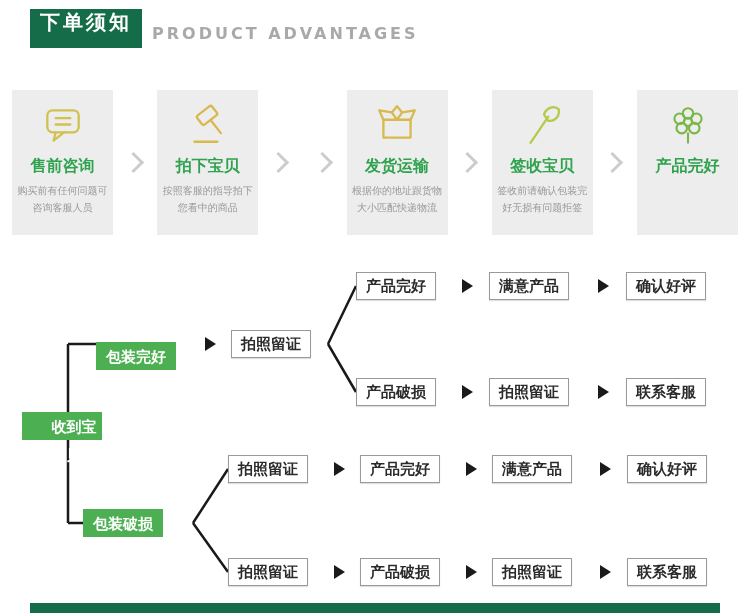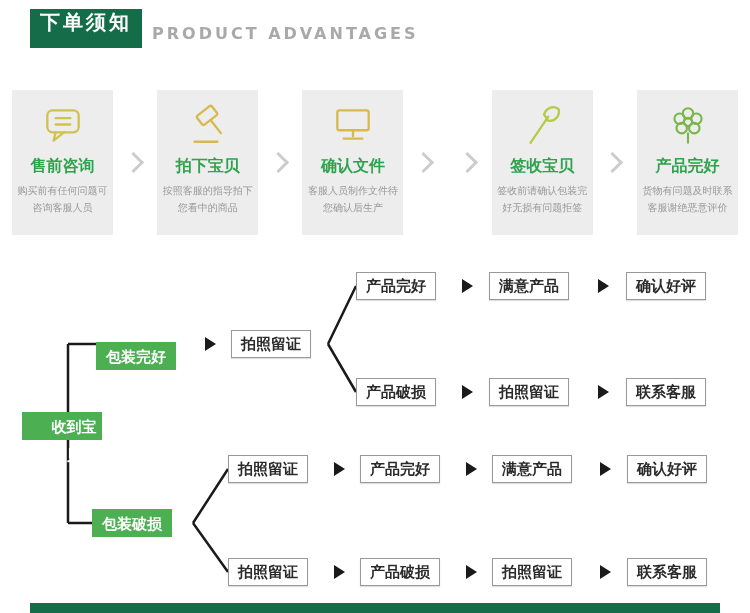--- a/index.html
+++ b/index.html
@@ -74,35 +74,36 @@
           <path d="M9 38 H31"></path>
         </svg>
       </div>
       <div class="step-title">拍下宝贝</div>
       <div class="step-desc">按照客服的指导拍下您看中的商品</div>
     </div>
     <div class="chev-wrap">
         <div class="chev"></div>
       </div>
 
-    <div class="step-card">
-      <div class="step-icon">
-        <svg width="46" height="46" viewBox="0 0 44 44" fill="none" stroke="#d8b94e" stroke-width="2.2" stroke-linecap="round" stroke-linejoin="round">
-          <rect x="7" y="8" width="30" height="19" rx="2"></rect>
-          <path d="M22 27 V33"></path>
-          <path d="M13 35 H31"></path>
-        </svg>
-      </div>
-      <div class="step-title">确认文件</div>
-      <div class="step-desc">客服人员制作文件待您确认后生产</div>
-    </div>
     <div class="chev-wrap">
         <div class="chev"></div>
       </div>
 
+    <div class="step-card">
+      <div class="step-icon">
+        <svg width="46" height="46" viewBox="0 0 44 44" fill="none" stroke="#d8b94e" stroke-width="2.2" stroke-linecap="round" stroke-linejoin="round">
+          <rect x="9" y="17" width="26" height="17"></rect>
+          <path d="M9 17 L5 8 L17 10 L22 17"></path>
+          <path d="M35 17 L39 8 L27 10 L22 17"></path>
+          <path d="M17 10 L22 4 L27 10"></path>
+        </svg>
+      </div>
+      <div class="step-title">发货运输</div>
+      <div class="step-desc">根据你的地址跟货物大小匹配快递物流</div>
+    </div>
     <div class="chev-wrap">
         <div class="chev"></div>
       </div>
 
     <div class="step-card">
       <div class="step-icon">
         <svg width="46" height="46" viewBox="0 0 44 44" fill="none" stroke="#b5c94a" stroke-width="2.2" stroke-linecap="round" stroke-linejoin="round">
           <path d="M11 39 L28 14"></path>
           <path d="M24 12 C26 5 34 3 38 7 C39 13 35 19 28 18 Z"></path>
         </svg>
@@ -120,34 +121,33 @@
           <circle cx="22" cy="11" r="5"></circle>
           <circle cx="30" cy="16" r="5"></circle>
           <circle cx="28" cy="25" r="5"></circle>
           <circle cx="16" cy="25" r="5"></circle>
           <circle cx="14" cy="16" r="5"></circle>
           <circle cx="22" cy="19" r="4"></circle>
           <path d="M22 30 V39"></path>
         </svg>
       </div>
       <div class="step-title">产品完好</div>
-      <div class="step-desc">货物有问题及时联系客服谢绝恶意评价</div>
     </div>
   </div>
 
   <div class="flow">
     <svg class="lines" width="750" height="348">
       <path d="M68 89 H96 M68 268 H96 M68 89 V268" stroke="#1a1a1a" stroke-width="2.5" fill="none"></path>
       <path d="M328 89 L356 31 M328 89 L356 137" stroke="#1a1a1a" stroke-width="2.5" fill="none"></path>
       <path d="M193 268 L228 214 M193 268 L228 317" stroke="#1a1a1a" stroke-width="2.5" fill="none"></path>
     </svg>
 
     <div class="fbox green" style="left:22px;top:157px;padding-left:24px;">收到宝贝</div>
     <div class="fbox green" style="left:96px;top:87px;">包装完好</div>
-    <div class="fbox green" style="left:92px;top:254px;">包装破损</div>
+    <div class="fbox green" style="left:83px;top:254px;">包装破损</div>
 
     <div class="fbox white" style="left:231px;top:75px;">拍照留证</div>
     <div class="fbox white" style="left:356px;top:17px;">产品完好</div>
     <div class="fbox white" style="left:489px;top:17px;">满意产品</div>
     <div class="fbox white" style="left:626px;top:17px;">确认好评</div>
     <div class="fbox white" style="left:356px;top:123px;">产品破损</div>
     <div class="fbox white" style="left:489px;top:123px;">拍照留证</div>
     <div class="fbox white" style="left:626px;top:123px;">联系客服</div>
 
     <div class="fbox white" style="left:228px;top:200px;">拍照留证</div>

